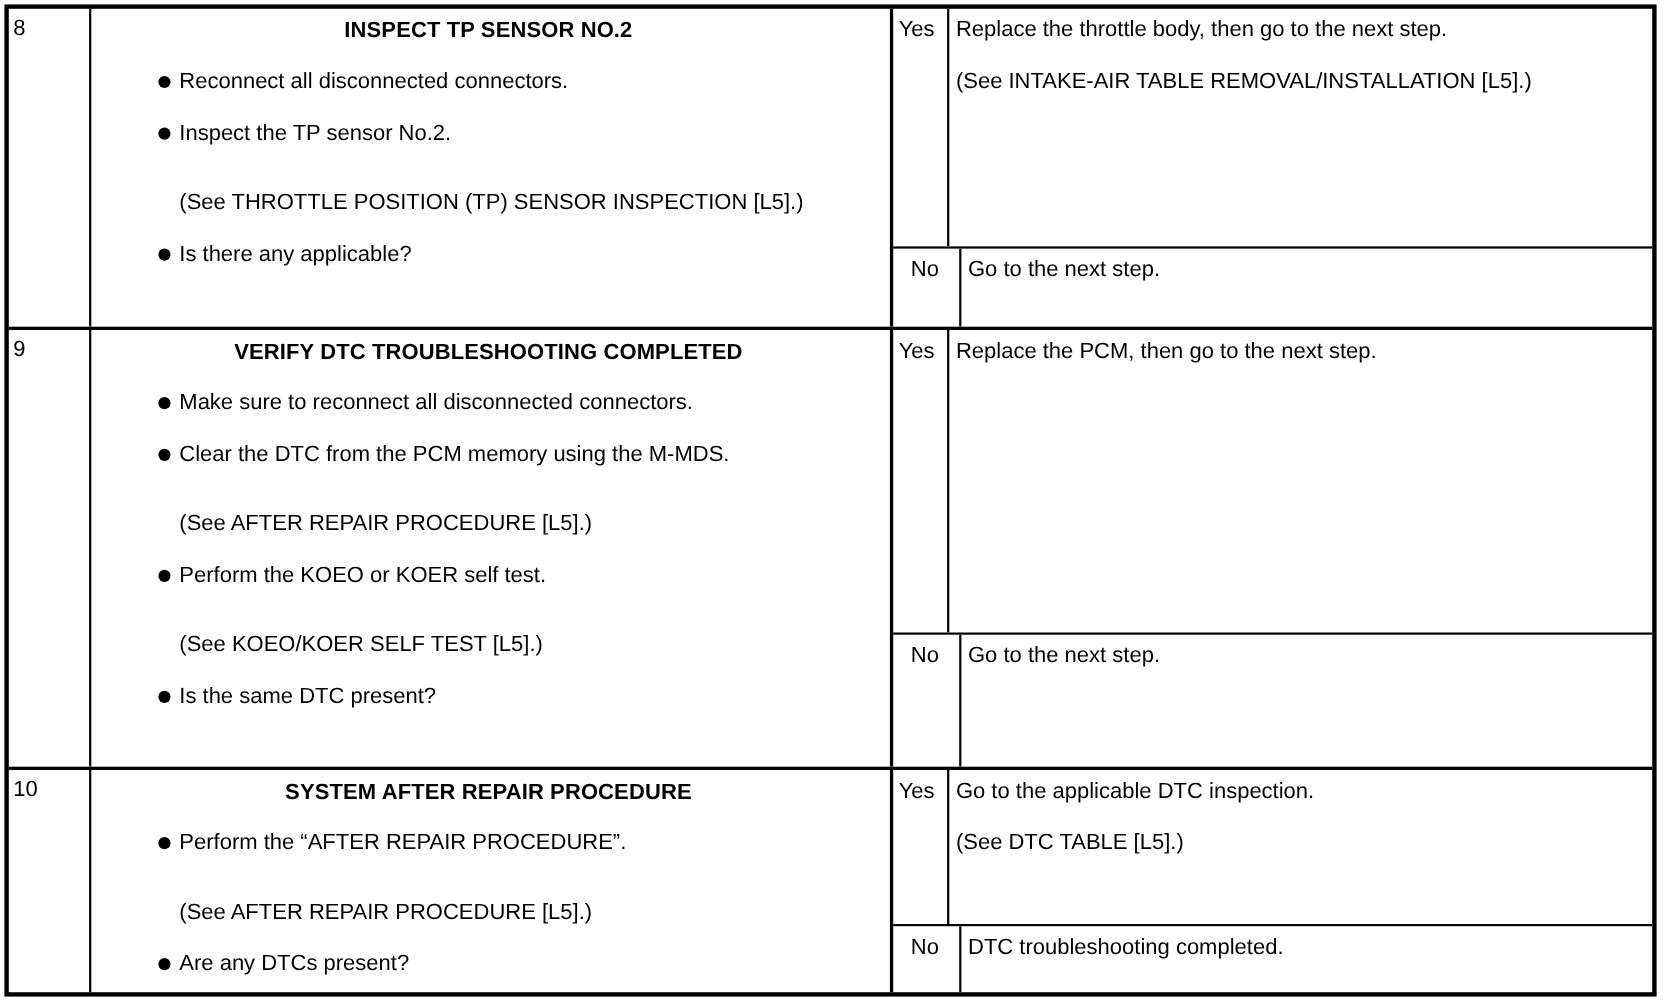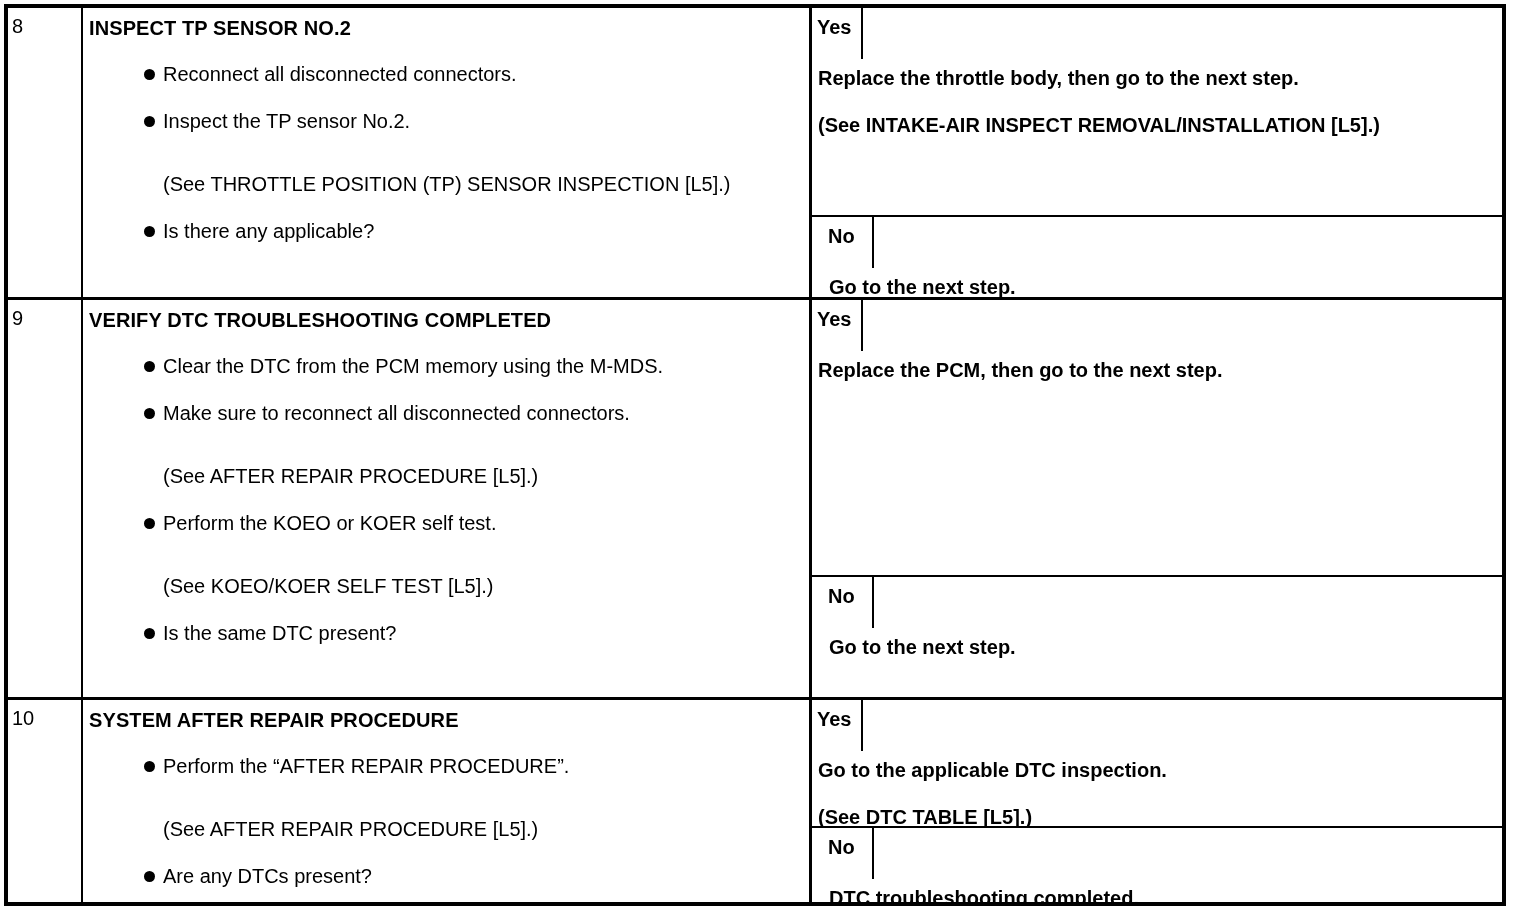--- a/index.html
+++ b/index.html
@@ -70,20 +70,21 @@
     border-right: 3px solid #000000;
     padding: 8px 10px 0 6px;
   }
 
   .desc-title {
     font-size: 20px;
     font-weight: bold;
     line-height: 24px;
     letter-spacing: 0.1px;
     white-space: nowrap;
+    text-align: center;
   }
 
   .bullet-list {
     margin: 0;
     padding: 0;
     list-style: none;
   }
   .bullet-item {
     position: relative;
     padding-left: 74px;
@@ -109,25 +110,24 @@
 
   
   .col-ans {
     flex: 1 1 auto;
     box-sizing: border-box;
     display: flex;
     flex-direction: column;
   }
   .ans-block {
     display: flex;
-    flex-direction: column;
+    flex-direction: row;
     box-sizing: border-box;
     border-bottom: 2px solid #000000;
     overflow: hidden;
-    font-weight: bold;
   }
   .ans-block:last-child { border-bottom: none; padding-left: 11px; }
 
   .ans-label {
     width: 51px;
     flex: 0 0 51px;
     box-sizing: border-box;
     border-right: 2px solid #000000;
     padding: 6px 0 0 5px;
     font-size: 20px;
@@ -180,21 +180,21 @@
             <span>Is there any applicable?</span>
           </li>
         </ul>
       </div>
 
       <div class="col-ans">
         <div class="ans-block r8-yes">
           <div class="ans-label">Yes</div>
           <div class="ans-body">
             <div class="ans-line">Replace the throttle body, then go to the next step.</div>
-            <div class="ans-line">(See INTAKE-AIR INSPECT REMOVAL/INSTALLATION [L5].)</div>
+            <div class="ans-line">(See INTAKE-AIR TABLE REMOVAL/INSTALLATION [L5].)</div>
           </div>
         </div>
         <div class="ans-block r8-no">
           <div class="ans-label">No</div>
           <div class="ans-body">
             <div class="ans-line">Go to the next step.</div>
           </div>
         </div>
       </div>
     </div>
@@ -202,25 +202,25 @@
     <div class="step-row row-9">
       <div class="col-num">
         <span>9</span>
       </div>
 
       <div class="col-desc">
         <div class="desc-title">VERIFY DTC TROUBLESHOOTING COMPLETED</div>
         <ul class="bullet-list">
           <li class="bullet-item">
             <span class="dot"></span>
+            <span>Make sure to reconnect all disconnected connectors.</span>
+          </li>
+          <li class="bullet-item">
+            <span class="dot"></span>
             <span>Clear the DTC from the PCM memory using the M-MDS.</span>
-          </li>
-          <li class="bullet-item">
-            <span class="dot"></span>
-            <span>Make sure to reconnect all disconnected connectors.</span>
           </li>
           <li class="sub-note">(See AFTER REPAIR PROCEDURE [L5].)</li>
           <li class="bullet-item">
             <span class="dot"></span>
             <span>Perform the KOEO or KOER self test.</span>
           </li>
           <li class="sub-note">(See KOEO/KOER SELF TEST [L5].)</li>
           <li class="bullet-item">
             <span class="dot"></span>
             <span>Is the same DTC present?</span>

